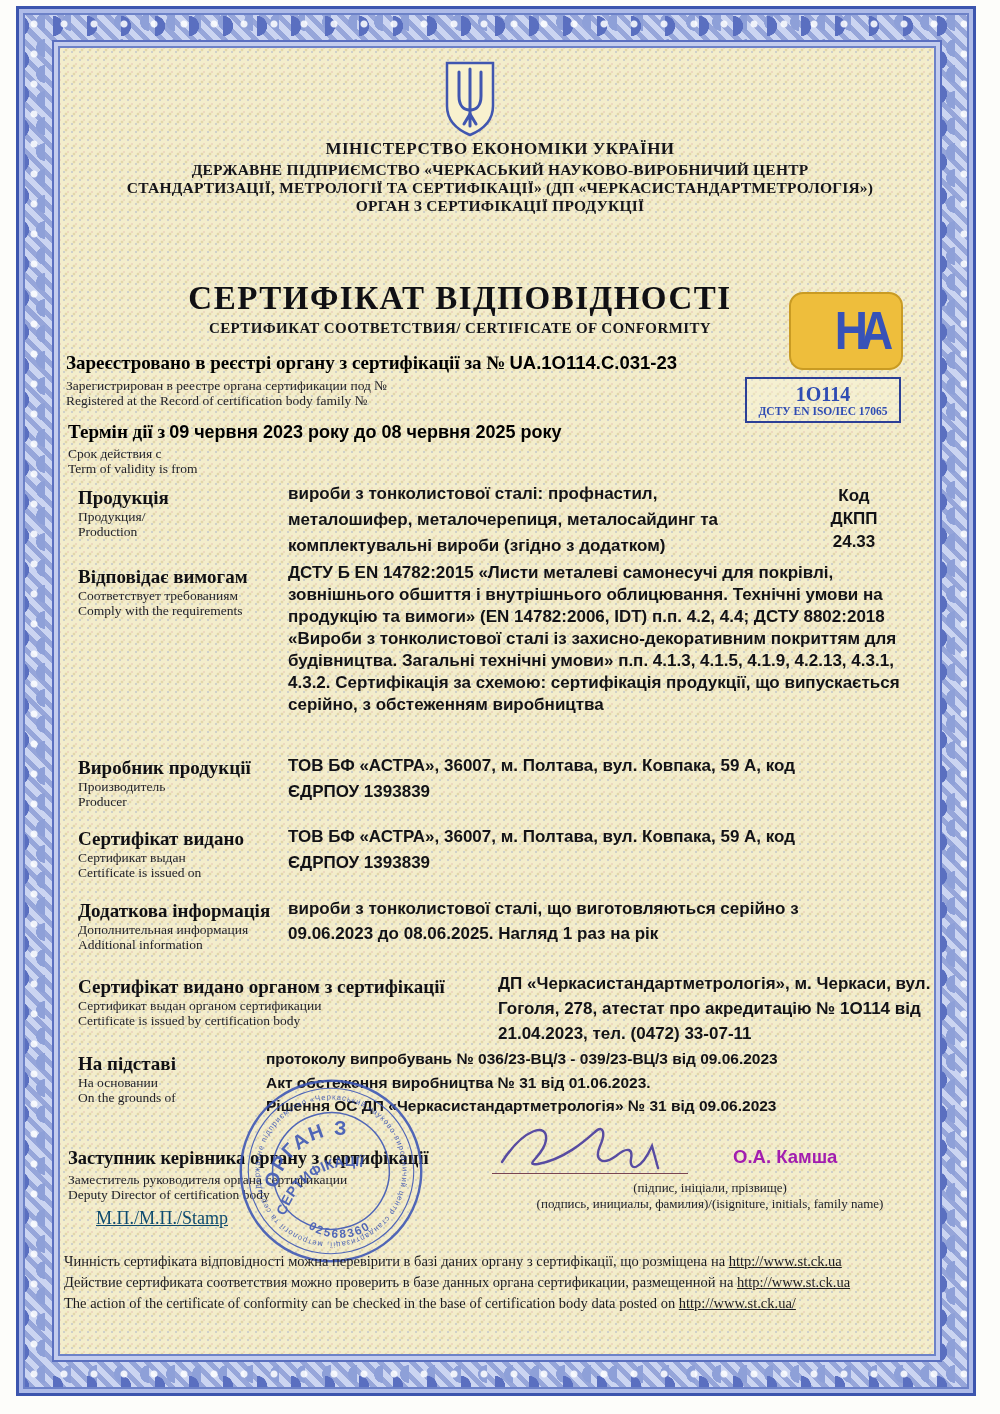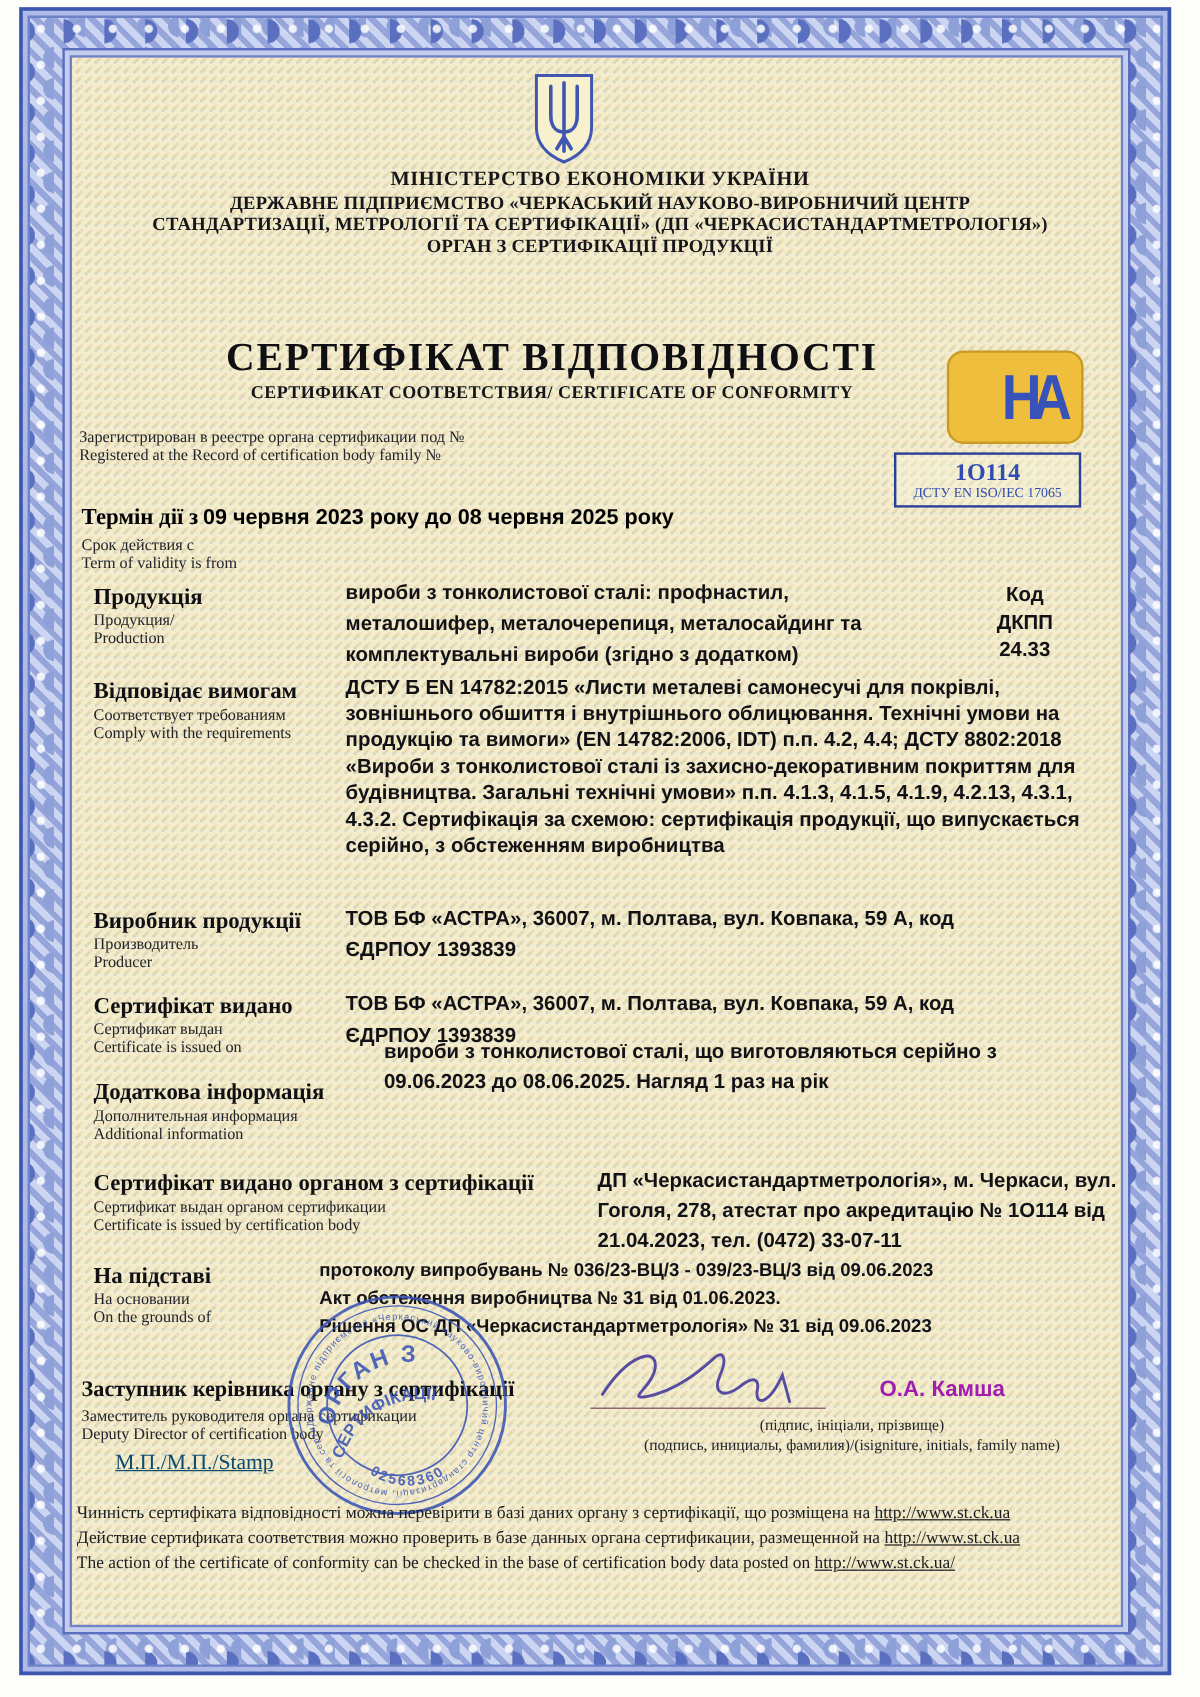--- a/index.html
+++ b/index.html
@@ -45,21 +45,21 @@
   .num{font-family:"Liberation Sans",sans-serif;font-weight:700;}
   .nowrap{white-space:nowrap;}
 
   .logo-box{background:#eebe3c;border:2px solid #c99b23;border-radius:14px;
     display:flex;align-items:center;justify-content:center;
     font-family:"Liberation Sans",sans-serif;font-weight:700;color:#3752b8;}
   .logo-letters{font-size:46px;letter-spacing:-8px;transform:scaleY(1.15);padding-right:8px;}
   .acc-box{border:2px solid #2b3f96;color:#2f4cb3;display:flex;flex-direction:column;
     align-items:center;justify-content:center;background:rgba(250,246,222,.35);}
   .acc-num{font-weight:700;font-size:20px;line-height:22px;}
-  .acc-std{font-weight:400;font-size:11.5px;line-height:13px;}
+  .acc-std{font-weight:700;font-size:11.5px;line-height:13px;}
 
   .sig-line{border-top:1.6px solid #7a4450;}
   .cap{font-size:13px;line-height:16px;color:#23232a;}
   .footer-line{font-size:14.5px;line-height:21px;color:#1b1b20;}
   .link{text-decoration:underline;color:#1b1b20;}
   .mp{font-size:18px;color:#0c4a6e;text-decoration:underline;}
   .stamp-wrap{opacity:.88;transform:rotate(-14deg);}
 </style>
 </head>
 <body>
@@ -96,20 +96,24 @@
 
     <div class="abs logo-box" style="left:789px;top:292px;width:74px;height:74px;padding-left:36px;">
       <span class="logo-letters">НА</span>
     </div>
     <div class="abs acc-box" style="left:745px;top:377px;width:152px;height:42px;">
       <span class="acc-num">1О114</span>
       <span class="acc-std">ДСТУ EN ISO/IEC 17065</span>
     </div>
 
     <div class="abs" style="left:66px;top:352px;width:660px;">
+      <div>
+        <span style="font-weight:700;font-size:19px;">Зареєстровано в реєстрі органу з сертифікації за №</span>
+        <span class="num" style="font-size:18.5px;">UA.1О114.С.031-23</span>
+      </div>
       <div class="lab-sub" style="margin-top:4px;">Зарегистрирован в реестре органа сертификации под №</div>
       <div class="lab-sub">Registered at the Record of certification body family №</div>
     </div>
 
     <div class="abs" style="left:68px;top:421px;width:700px;">
       <div>
         <span style="font-weight:700;font-size:19px;">Термін дії з</span>
         <span class="num" style="font-size:18px;">09 червня 2023 року  до  08 червня 2025 року</span>
       </div>
       <div class="lab-sub" style="margin-top:3px;">Срок действия с</div>
@@ -147,21 +151,21 @@
       <span class="lab-sub">Сертификат выдан</span>
       <span class="lab-sub">Certificate is issued on</span>
     </div>
     <div class="abs val" style="left:288px;top:824px;width:520px;">ТОВ БФ «АСТРА», 36007, м. Полтава, вул. Ковпака, 59 А, код ЄДРПОУ 1393839</div>
 
     <div class="abs" style="left:78px;top:900px;width:210px;">
       <span class="lab-uk">Додаткова інформація</span>
       <span class="lab-sub">Дополнительная информация</span>
       <span class="lab-sub">Additional information</span>
     </div>
-    <div class="abs val" style="left:288px;top:864px;width:560px;line-height:25px;margin-left:32px;">вироби з тонколистової сталі, що виготовляються серійно з 09.06.2023 до 08.06.2025. Нагляд 1 раз на рік</div>
+    <div class="abs val" style="left:288px;top:896px;width:560px;line-height:25px;">вироби з тонколистової сталі, що виготовляються серійно з 09.06.2023 до 08.06.2025. Нагляд 1 раз на рік</div>
 
     <div class="abs" style="left:78px;top:976px;width:420px;">
       <span class="lab-uk">Сертифікат видано органом з сертифікації</span>
       <span class="lab-sub">Сертификат выдан органом сертификации</span>
       <span class="lab-sub">Certificate is issued by certification body</span>
     </div>
     <div class="abs val" style="left:498px;top:971px;width:440px;line-height:25px;">ДП «Черкасистандартметрологія», м. Черкаси, вул. Гоголя, 278, атестат про акредитацію № 1О114 від 21.04.2023, тел. (0472) 33-07-11</div>
 
     <div class="abs" style="left:78px;top:1053px;width:180px;">
       <span class="lab-uk">На підставі</span>

